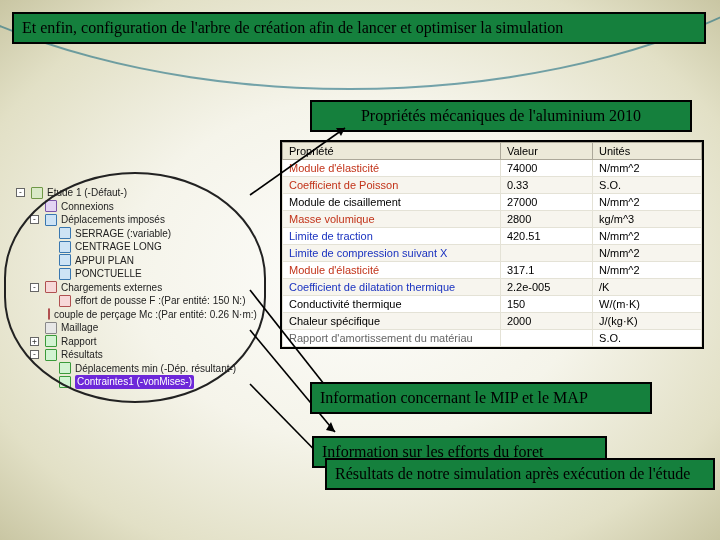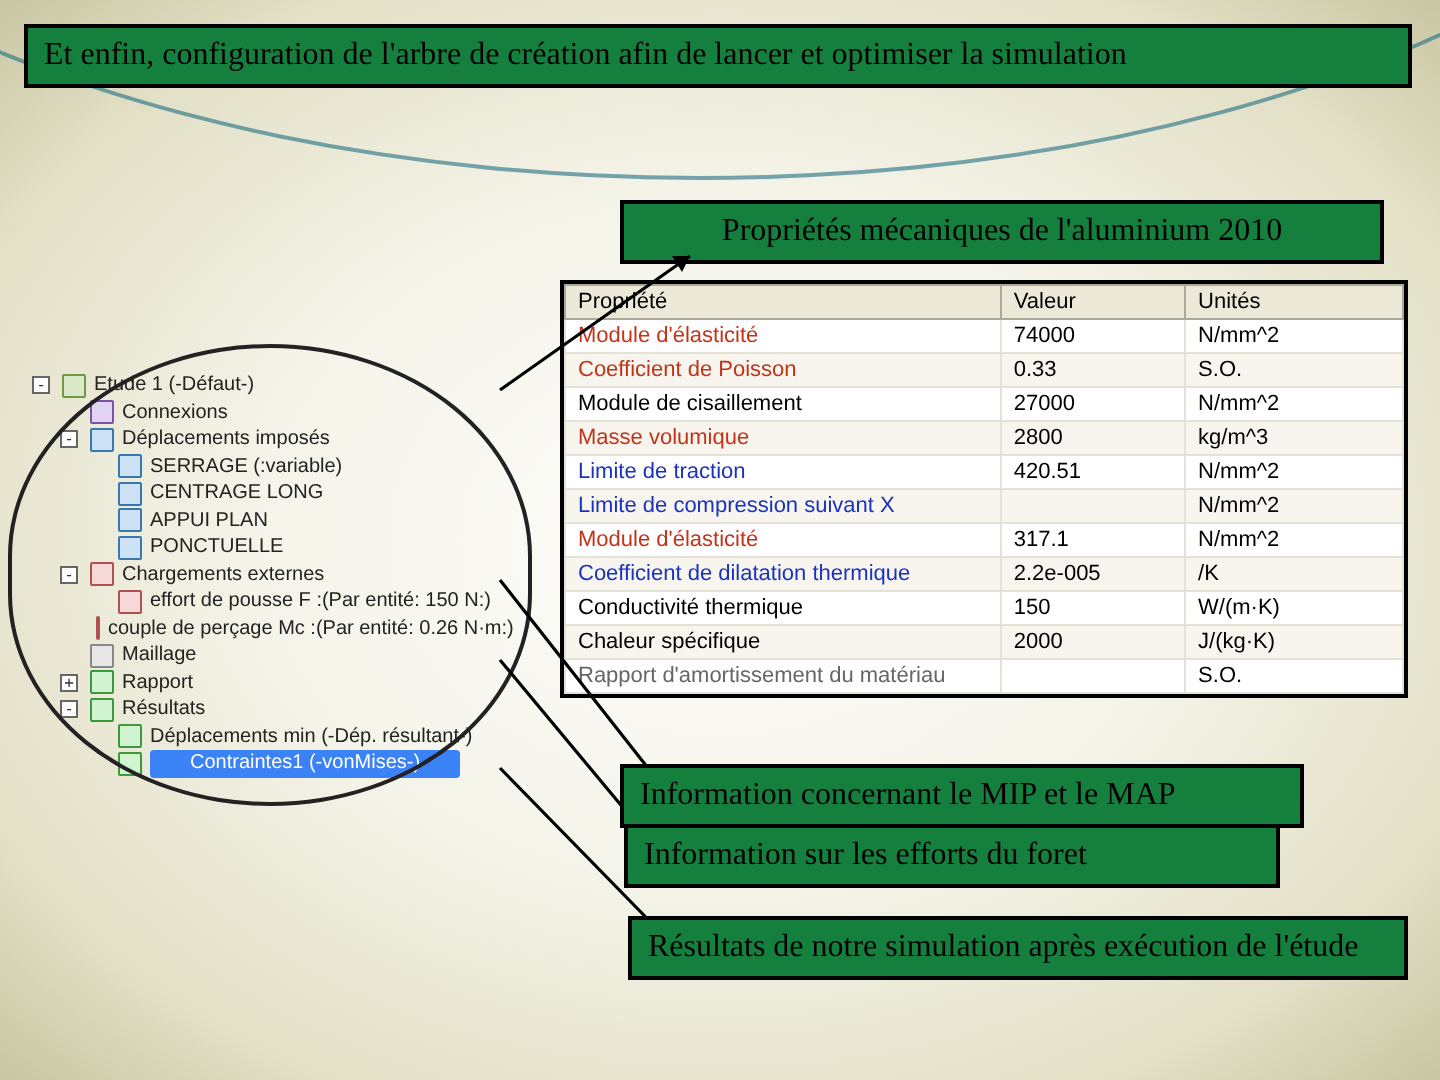--- a/index.html
+++ b/index.html
@@ -125,42 +125,42 @@
     border: 1px solid #b39b2a;
     border-radius: 1px;
   }
   .icon.part   { background: #d9e9c7; border-color:#6f9846; }
   .icon.conn   { background: #e3d3f3; border-color:#7a53a8; }
   .icon.arrow  { background: #cde3f5; border-color:#3977b0; }
   .icon.load   { background: #f7d8d8; border-color:#b05050; }
   .icon.mesh   { background: #e7e7e7; border-color:#888; }
   .icon.result { background: #d2f3d2; border-color:#3a9a3a; }
   .hl {
-    background: #3b82f6;
+    background: #6d28d9;
     color: #fff;
-    padding: 0 20px;
+    padding: 0 2px;
     border-radius: 2px;
   }
   .ind-1 { padding-left: 14px; }
   .ind-2 { padding-left: 28px; }
 
   
   .arrow-svg {
     position: absolute;
     top: 0; left: 0;
     width: 720px; height: 540px;
     pointer-events: none;
   }
   .arrow-svg line { stroke:#000; stroke-width:1.6; }
   .arrow-svg polygon { fill:#000; }
 
   
   .lbl-mip   { top: 382px; left: 310px; width: 342px; }
-  .lbl-eff   { top: 412px; left: 312px; width: 328px; }
-  .lbl-res   { top: 458px; left: 314px; width: 390px; }
+  .lbl-eff   { top: 436px; left: 312px; width: 295px; }
+  .lbl-res   { top: 458px; left: 325px; width: 390px; }
 </style>
 </head>
 <body>
 
 <div class="arc"></div>
 
 <div class="textbox title">Et enfin, configuration de l'arbre de création afin de lancer et optimiser  la simulation</div>
 
 <div class="textbox lbl-alu">Propriétés mécaniques de l'aluminium 2010</div>
 

